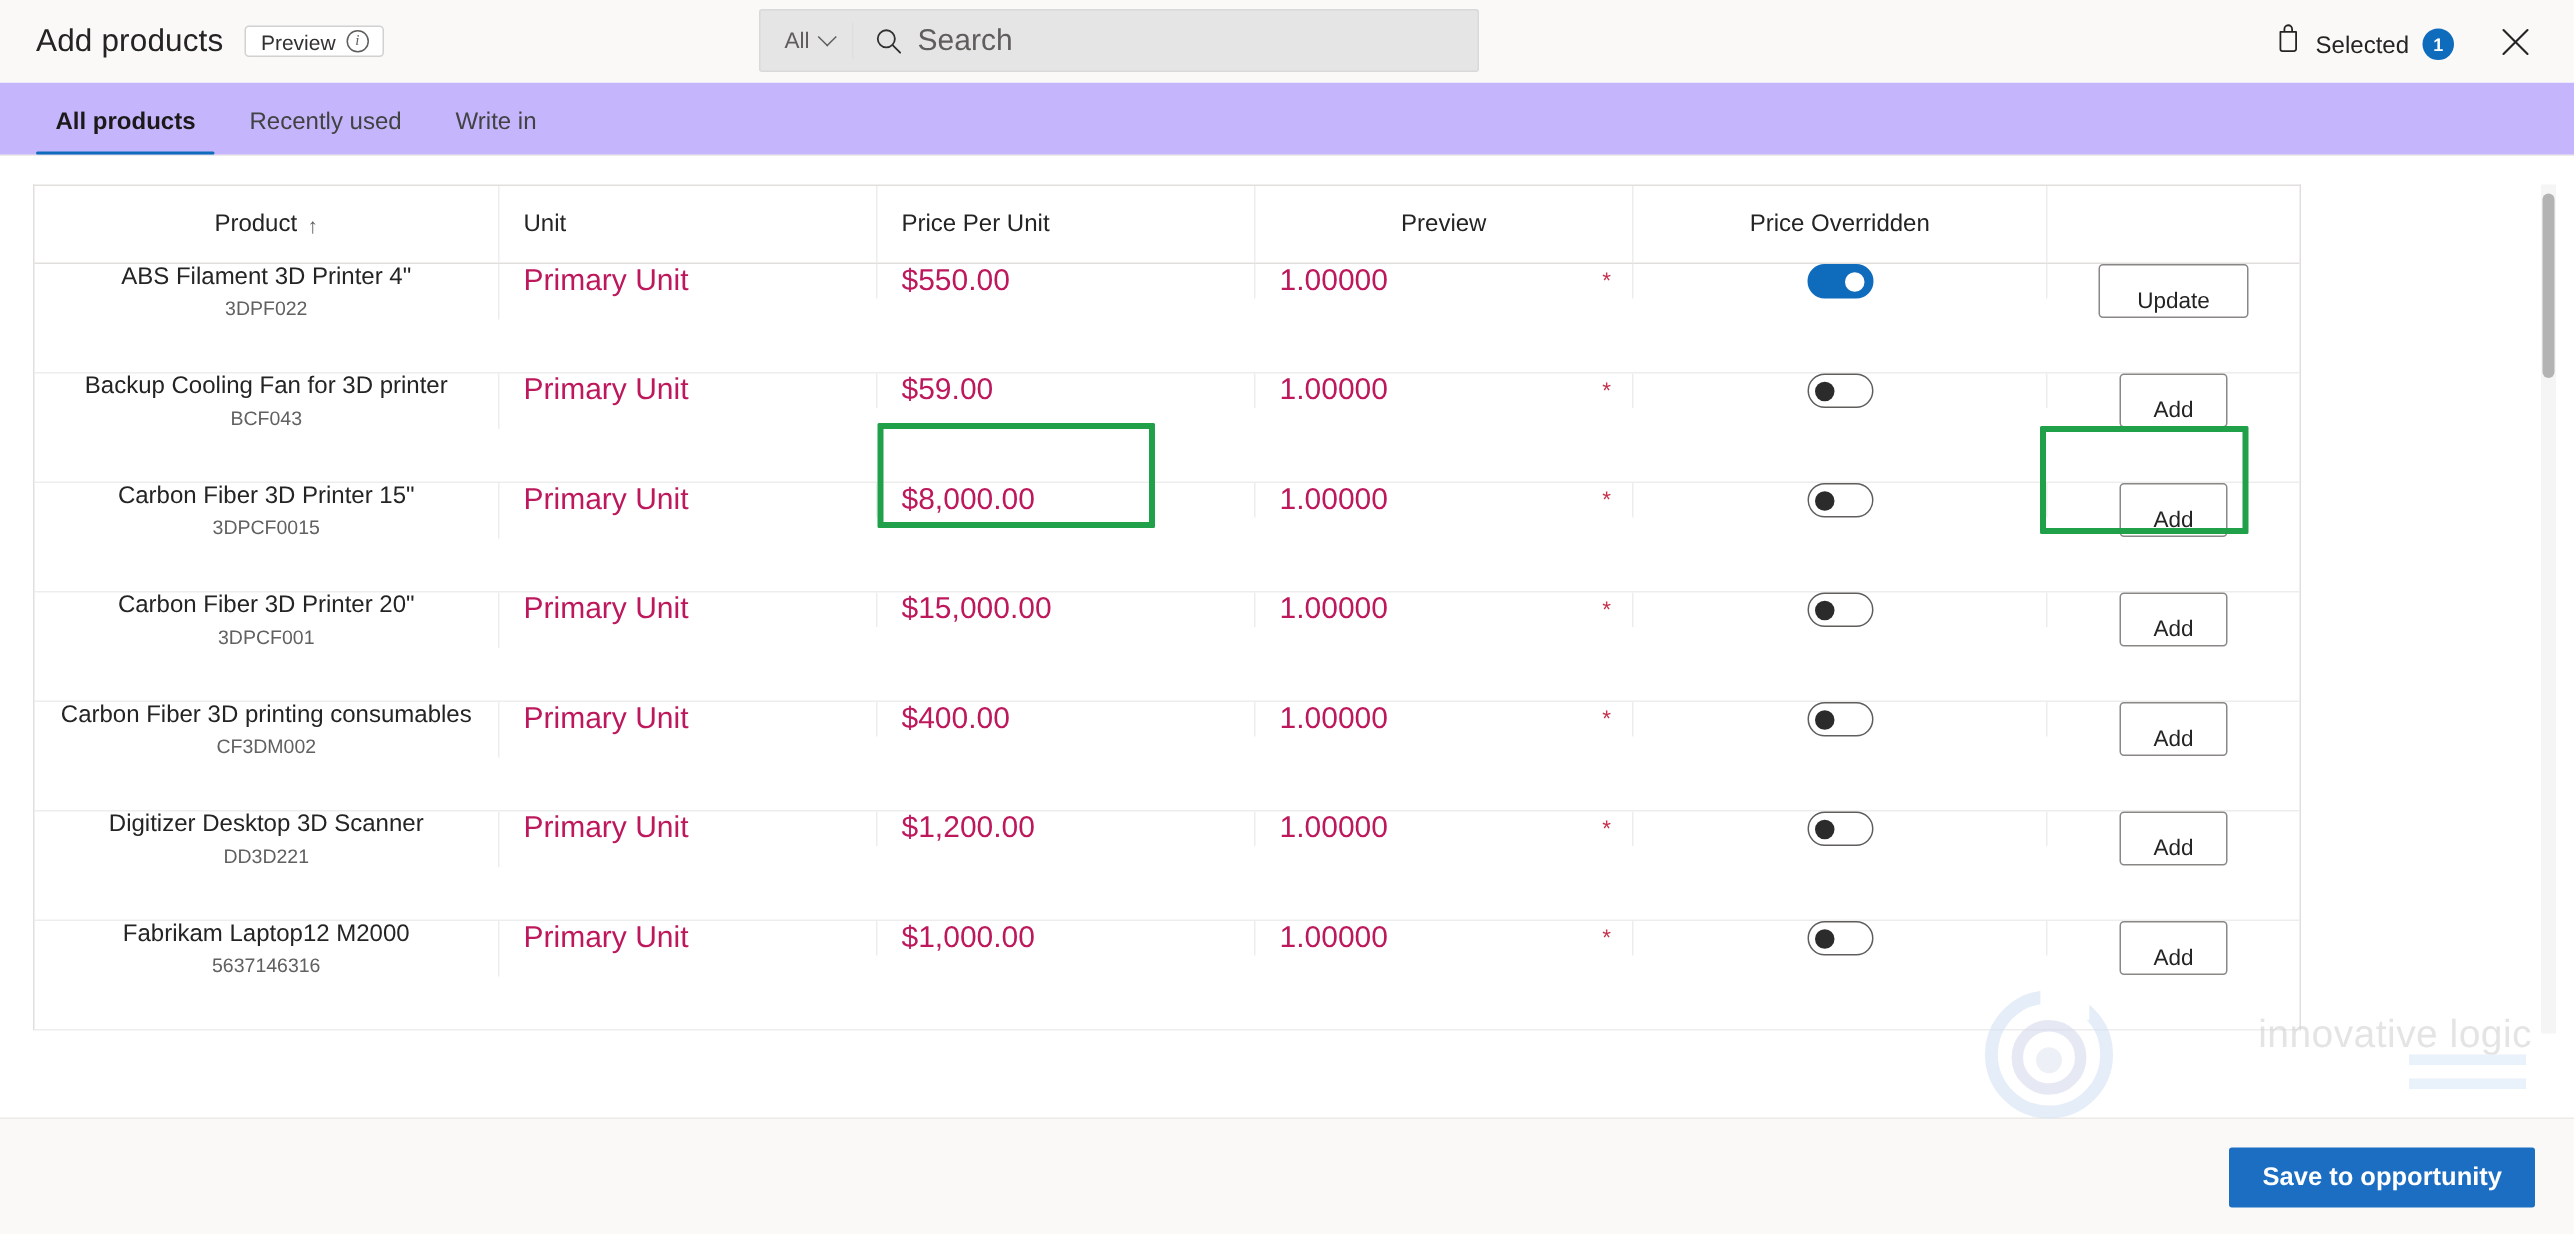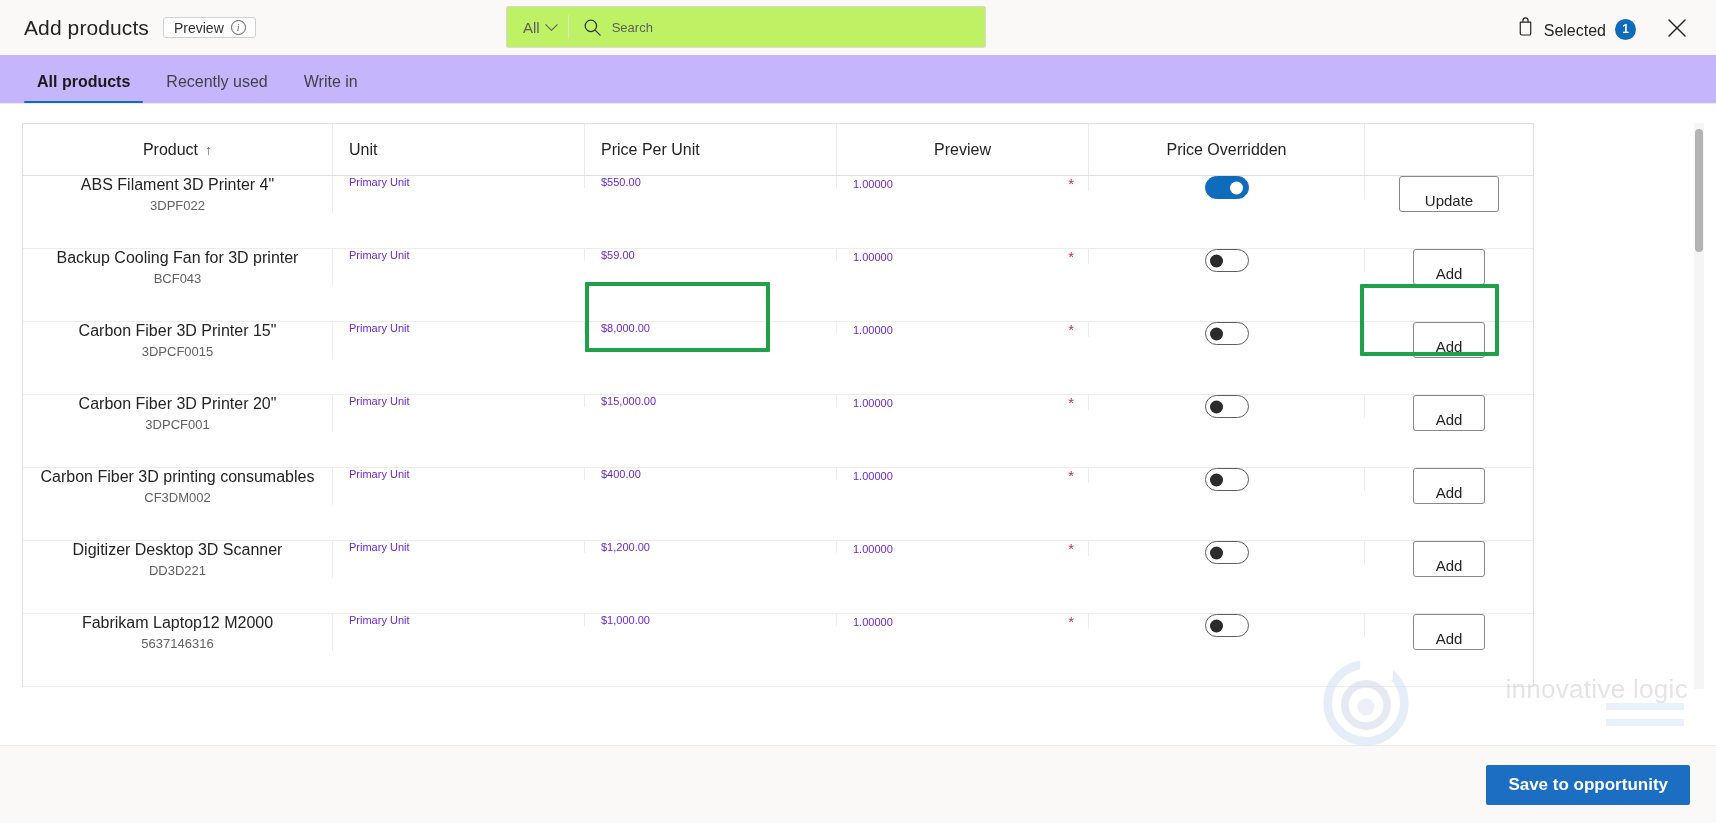--- a/index.html
+++ b/index.html
@@ -77,21 +77,21 @@
   
   .search-wrap {
     position: absolute;
     left: 506px;
     top: 6px;
     width: 480px;
     height: 42px;
     display: flex;
     align-items: center;
     border: 1px solid #d9d9d9;
-    background: #bef264;
+    background: #e5e5e5;
     border-radius: 2px;
   }
 
   .search-scope {
     display: flex;
     align-items: center;
     gap: 7px;
     padding: 0 12px 0 16px;
     font-size: 15px;
     color: #605e5c;
@@ -115,21 +115,21 @@
   .search-icon {
     margin: 0 10px 0 14px;
     display: flex;
     align-items: center;
   }
 
   .search-input {
     border: none;
     outline: none;
     flex: 1;
-    font-size: 13px;
+    font-size: 20px;
     font-family: "Liberation Sans", sans-serif;
     color: #323130;
     background: transparent;
     padding-right: 12px;
   }
   .search-input::placeholder { color: #605e5c; }
 
   .header-right {
     margin-left: auto;
     display: flex;
@@ -267,22 +267,22 @@
     white-space: nowrap;
   }
 
   .prod-code {
     font-size: 13px;
     color: #616161;
     margin-top: 4px;
   }
 
   .cell-text {
-    font-size: 11px;
-    color: #6d28d9;
+    font-size: 20px;
+    color: #be185d;
   }
 
   .req-star {
     color: #c4314b;
     font-size: 15px;
     line-height: 1;
     margin-right: -2px;
   }
 
   

